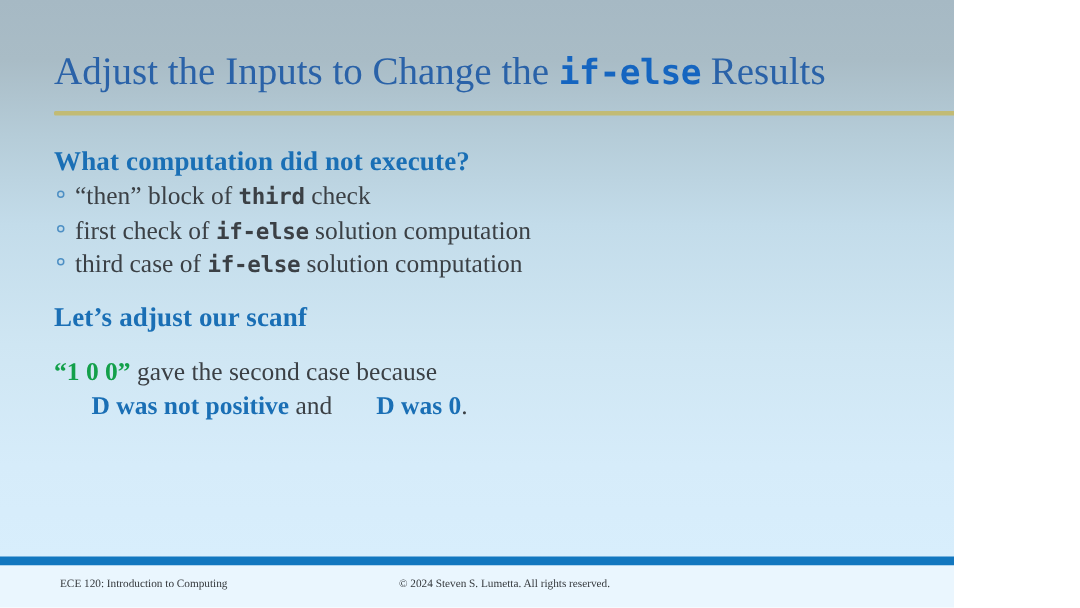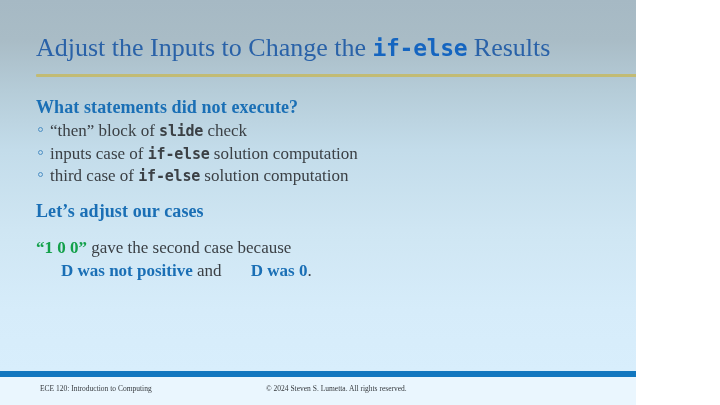--- a/index.html
+++ b/index.html
@@ -162,37 +162,37 @@
 
 <div id="slide">
 
   <div class="title">
     <span>Adjust the Inputs to Change the </span><span class="mono">if-else</span><span> Results</span>
   </div>
   <div class="title-rule"></div>
 
   <div class="body">
 
-    <div class="heading">What statements did not execute?</div>
+    <div class="heading">What computation did not execute?</div>
 
     <ul class="bullet-list">
       <li class="bullet-item">
-        <span class="dot"></span><span>“then” block of </span><span class="mono-b">slide</span><span> check</span>
+        <span class="dot"></span><span>“then” block of </span><span class="mono-b">third</span><span> check</span>
       </li>
       <li class="bullet-item">
-        <span class="dot"></span><span>inputs case of </span><span class="mono-b">if-else</span><span> solution computation</span>
+        <span class="dot"></span><span>first check of </span><span class="mono-b">if-else</span><span> solution computation</span>
       </li>
       <li class="bullet-item">
         <span class="dot"></span><span>third case of </span><span class="mono-b">if-else</span><span> solution computation</span>
       </li>
     </ul>
 
     <div class="spacer-a"></div>
 
-    <div class="subhead">Let’s adjust our cases</div>
+    <div class="subhead">Let’s adjust our scanf</div>
 
     <div class="spacer-b"></div>
 
     <div class="final">
       <span class="green-b">“1 0 0”</span><span> gave the second case because</span><br>
       <span class="blue-b">D was not positive</span><span> and </span><span class="blue-b">D was 0</span><span>.</span>
     </div>
 
   </div>
 

